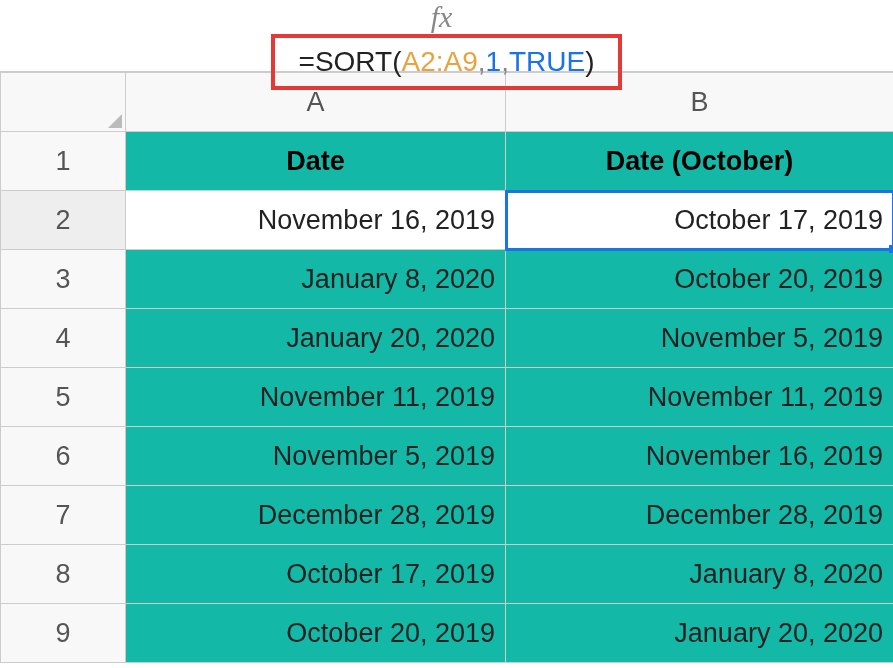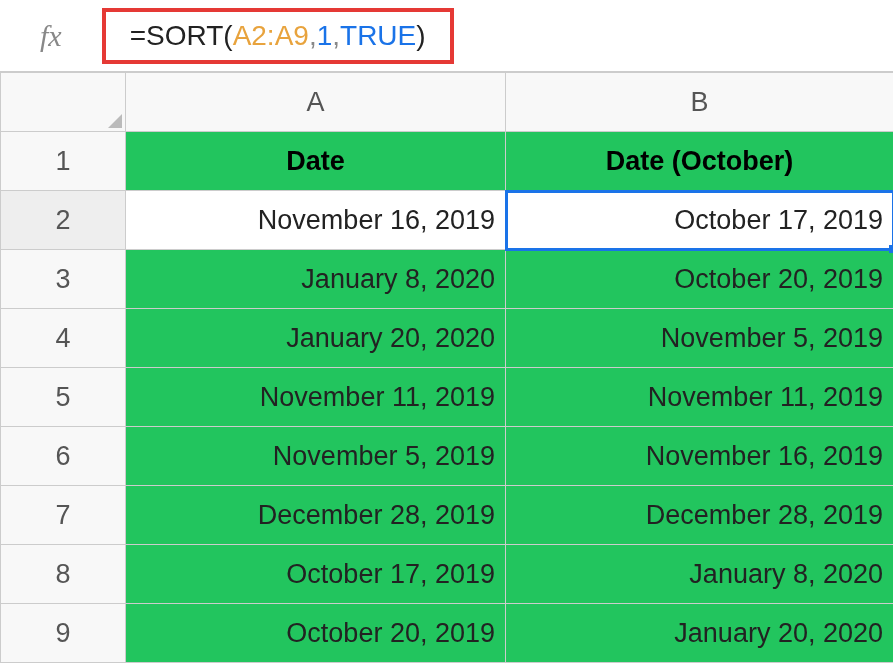--- a/index.html
+++ b/index.html
@@ -13,20 +13,21 @@
       width: 893px;
       height: 668px;
       overflow: hidden;
     }
     .formula-bar {
       display: flex;
       align-items: center;
       height: 72px;
       border-bottom: 1px solid #ccc;
       padding: 0 10px;
+      flex-direction: column;
     }
     .fx-icon {
       font-style: italic;
       font-size: 30px;
       color: #888;
       margin-right: 40px;
       margin-left: 30px;
       font-family: "Times New Roman", serif;
     }
     .formula-box {
@@ -80,21 +81,21 @@
     .row-header {
       background: #f8f8f8;
       text-align: center;
       color: #555;
       font-weight: normal;
       width: 125px;
     }
     .cell {
       text-align: right;
       color: #222;
-      background: #22c55e;
+      background: #14b8a6;
       white-space: nowrap;
     }
     .cell-a { width: 380px; }
     .cell-b { width: 388px; }
     .header-cell {
       text-align: center;
       font-weight: bold;
       color: #000;
     }
     .selected-cell {

